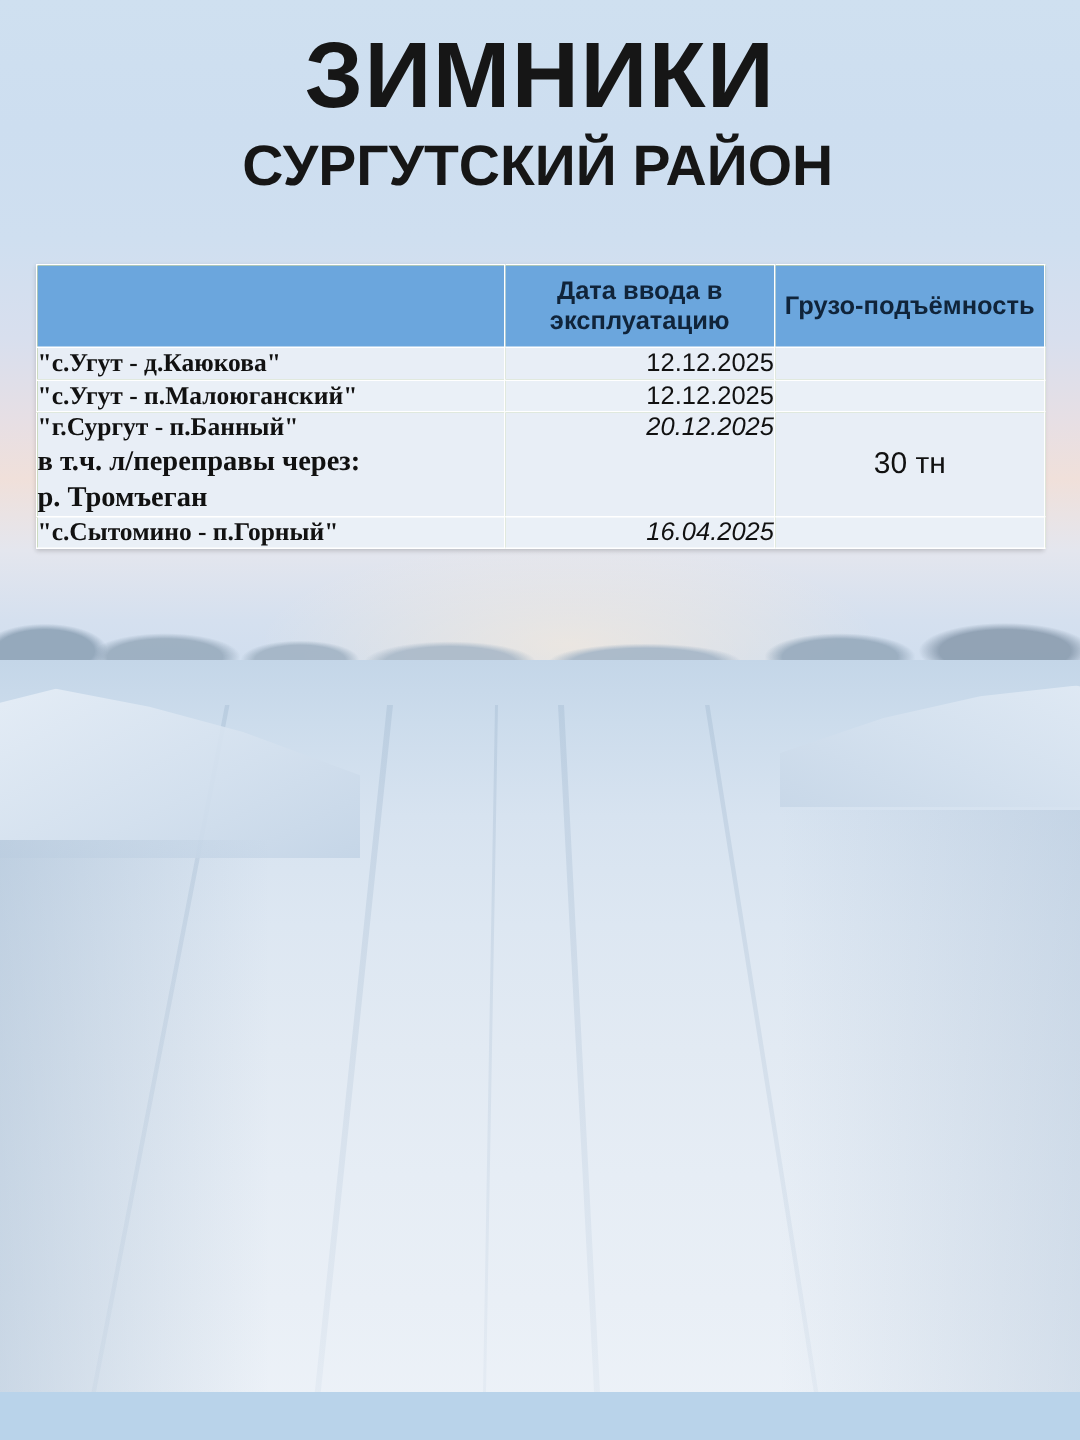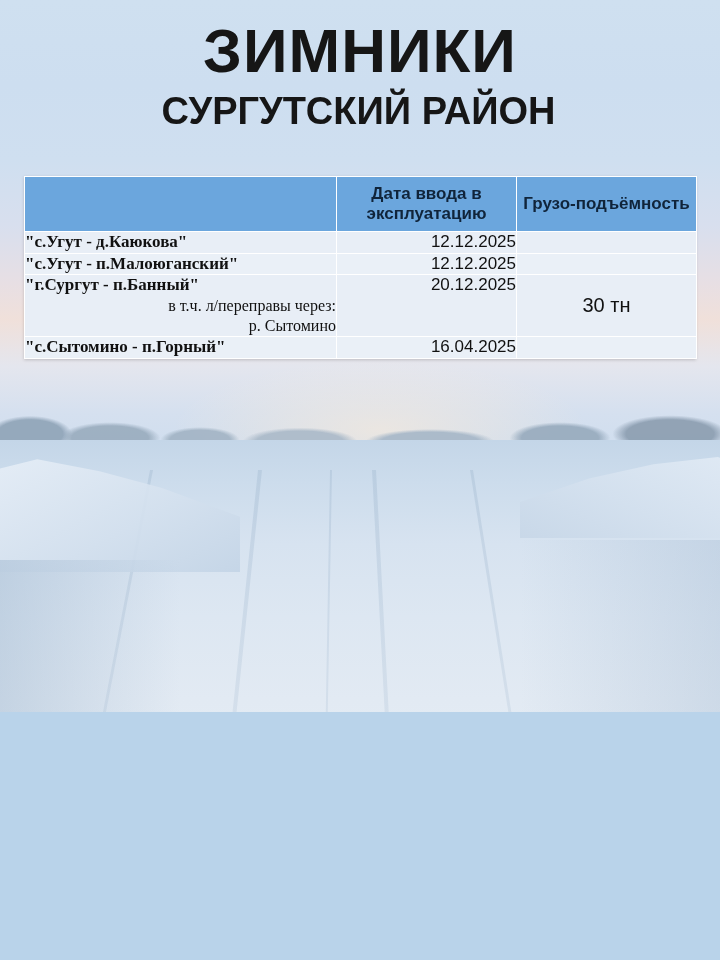--- a/index.html
+++ b/index.html
@@ -11,21 +11,21 @@
     height: 960px;
     overflow: hidden;
     font-family: "Liberation Sans", sans-serif;
     background: #b9d3ea;
   }
 
   
   .poster {
     position: relative;
     width: 720px;
-    height: 712px;
+    height: 928px;
     overflow: hidden;
   }
   .bg-sky {
     position: absolute;
     left: 0; top: 0;
     width: 720px;
     height: 470px;
     background:
       linear-gradient(to bottom,
         #cfe0f0 0%,
@@ -203,39 +203,38 @@
     font-family: "Liberation Serif", serif;
     font-size: 17px;
     font-weight: bold;
     color: #111111;
     text-align: left;
     padding: 7px 8px 7px 10px;
     line-height: 1.22;
   }
   td.name .sub {
     display: block;
-    font-size: 16px;
-    font-weight: normal;
+    font-size: 19px;
+    font-weight: bold;
     line-height: 1.25;
-    text-align: right;
   }
   td.date {
     font-size: 17px;
     color: #111111;
     text-align: right;
     vertical-align: top;
     padding-top: 8px;
   }
   td.cap {
     font-size: 20px;
     color: #111111;
     text-align: center;
   }
   td.empty { }
-  tr.row-3 td.date { vertical-align: top; }
+  tr.row-3 td.date { vertical-align: top; font-style: italic; }
 </style>
 </head>
 <body>
 
 <div class="poster">
 
   <div class="bg-sky"></div>
   <div class="bg-glow"></div>
   <div class="bg-treeline"></div>
   <div class="bg-snow"></div>
@@ -276,21 +275,21 @@
         </tr>
         <tr class="row-1 alt">
           <td class="name">"с.Угут - п.Малоюганский"</td>
           <td class="date">12.12.2025</td>
           <td class="cap empty"></td>
         </tr>
         <tr class="row-2 row-3">
           <td class="name">
             <span>"г.Сургут - п.Банный"</span>
             <span class="sub">в т.ч. л/переправы через:</span>
-            <span class="sub">р. Сытомино</span>
+            <span class="sub">р. Тромъеган</span>
           </td>
           <td class="date">20.12.2025</td>
           <td class="cap">30 тн</td>
         </tr>
         <tr class="row-3 alt">
           <td class="name">"с.Сытомино - п.Горный"</td>
           <td class="date">16.04.2025</td>
           <td class="cap empty"></td>
         </tr>
       </tbody>

